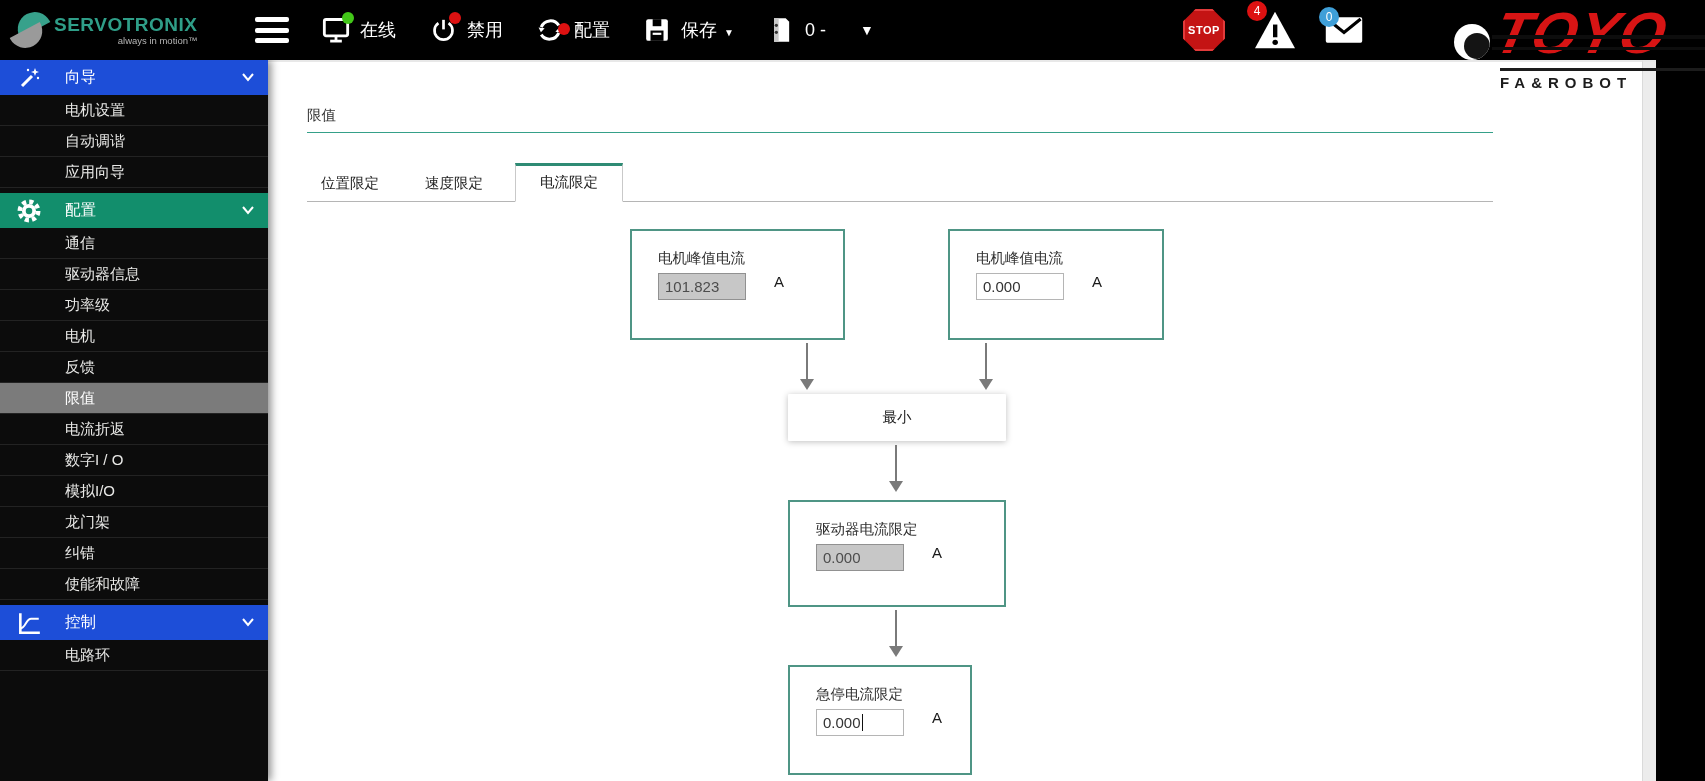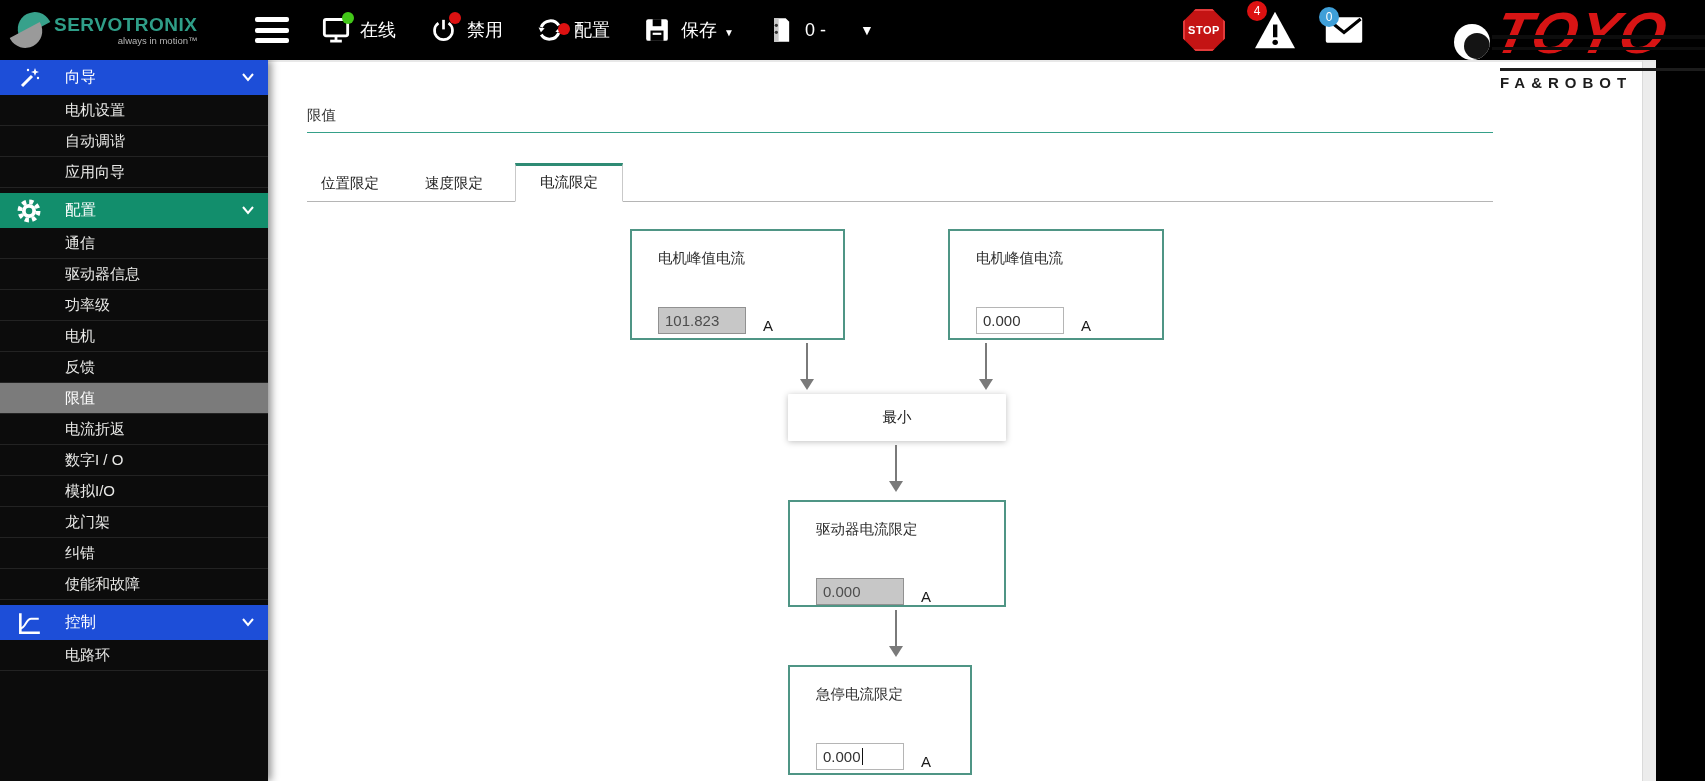--- a/index.html
+++ b/index.html
@@ -82,21 +82,21 @@
 
   .tabbar{position:absolute;left:39px;top:106px;width:1186px;display:flex;align-items:flex-end;
     border-bottom:1px solid #b5b5b5;height:34px;}
   .tab{font-size:14.5px;color:#222;padding:8px 14px;margin-right:18px;cursor:pointer;}
   .tab.active{border:1px solid #c9c9c9;border-top:3px solid var(--tab-accent);border-bottom:1px solid #fff;
     margin-bottom:-1px;background:#fff;padding:7px 24px 9px 24px;margin-right:0;}
 
   .diagram{position:absolute;left:0;top:0;width:100%;height:100%;}
   .node{position:absolute;border:2px solid var(--box-border);background:#fff;padding:18px 0 0 26px;}
   .node .n-label{font-size:14.5px;color:#2f2f2f;display:block;}
-  .node .n-row{display:flex;align-items:flex-end;margin-top:39px;gap:17px;}
+  .node .n-row{display:flex;align-items:flex-start;margin-top:5px;gap:28px;}
   .inp{width:88px;height:27px;font-size:15px;padding-left:6px;
     font-family:"Liberation Sans","DejaVu Sans",sans-serif;}
   input.inp.gray{background:#c7c7c7;border:1px solid #919191;color:#4d4d4d;}
   input.inp.white{background:#fff;border:1px solid #b5b5b5;color:#333;}
   .inp.fake{background:#fff;border:1px solid #b5b5b5;color:#333;display:flex;align-items:center;}
   .caret-bar{display:inline-block;width:1.5px;height:17px;background:#111;margin-left:1px;}
   .unit{font-size:15px;color:#1a1a1a;}
   .min-node{position:absolute;background:#fff;box-shadow:0 1px 6px rgba(0,0,0,.25);
     display:flex;align-items:center;justify-content:center;font-size:14.5px;color:#222;border-radius:1px;}
   .arrow{position:absolute;width:2px;background:#7a7a7a;}

